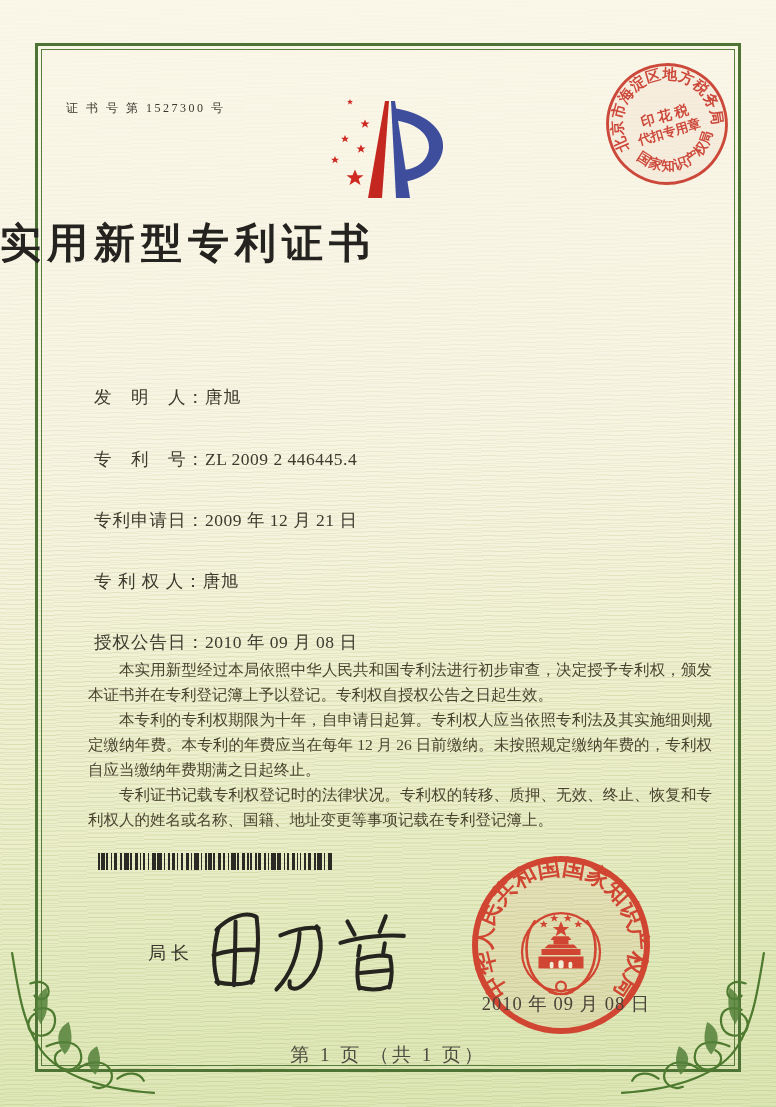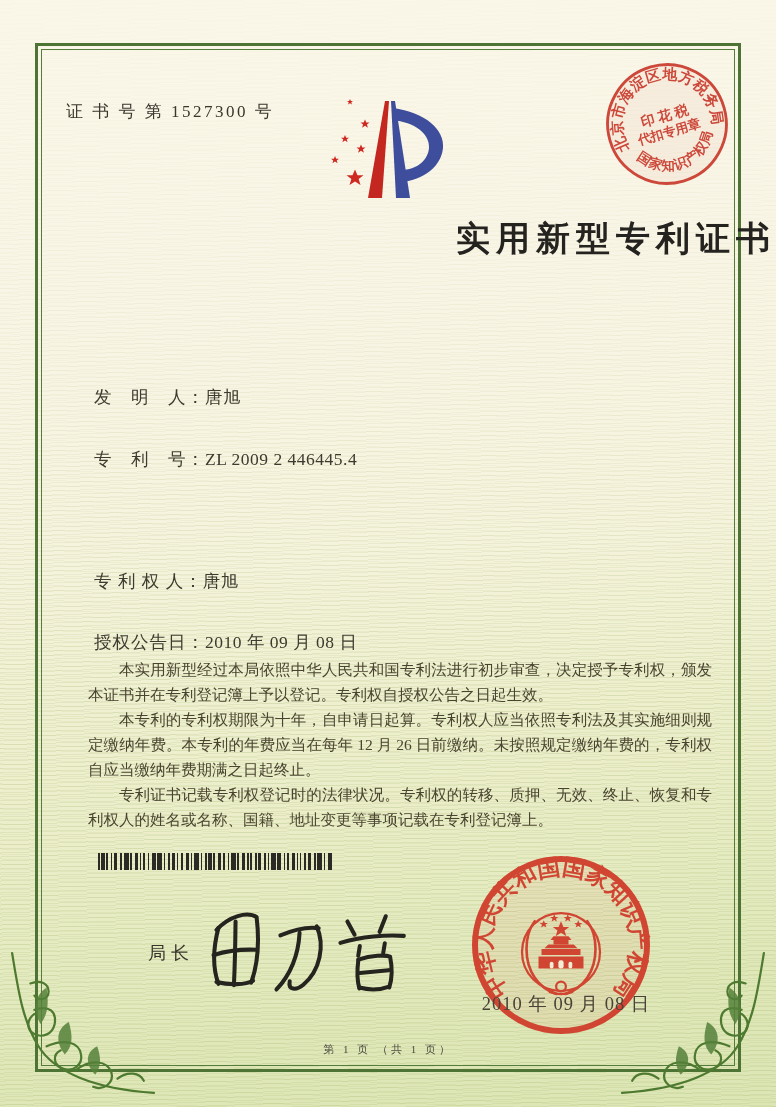--- a/index.html
+++ b/index.html
@@ -10,37 +10,37 @@
   }
   .paper::before{content:"";position:absolute;inset:0;z-index:0;
     background:
       repeating-linear-gradient(178deg, rgba(140,165,80,.14) 0 1px, rgba(0,0,0,0) 1px 4px),
       repeating-linear-gradient(182deg, rgba(140,165,80,.10) 0 1px, rgba(0,0,0,0) 1px 5px);}
   .paper::after{content:"";position:absolute;inset:0;z-index:1;pointer-events:none;
     background:linear-gradient(to bottom, rgba(250,246,232,.95) 0%, rgba(250,246,232,.55) 30%, rgba(250,246,232,0) 62%);}
   .frame{position:absolute;left:35px;top:43px;right:35px;bottom:35px;border:3px solid #4d7434;z-index:2;}
   .frame-i{position:absolute;left:41px;top:49px;right:41px;bottom:41px;border:1px solid #567c3b;z-index:2;}
   .layer{position:absolute;z-index:3;}
-  .cert-no{left:66px;top:100px;font-size:17px;letter-spacing:2.5px;color:#3a362c;}
+  .cert-no{left:66px;top:100px;font-size:12px;letter-spacing:2.5px;color:#3a362c;}
   .logo{left:323px;top:96px;width:128px;height:108px;}
   .tax-stamp{left:600px;top:57px;width:134px;height:134px;transform:rotate(-16deg);opacity:.92;}
-  .title{left:0;right:0;top:216px;text-align:right;font-size:34px;font-weight:bold;
+  .title{left:0;right:0;top:216px;text-align:left;font-size:41px;font-weight:bold;
          letter-spacing:6px;color:#25231f;}
   .field{left:94px;font-size:17.5px;color:#3d3a2e;letter-spacing:.5px;white-space:nowrap;}
   .field .lab{letter-spacing:1px;}
   .paras{left:88px;top:657px;width:624px;color:#49442f;font-size:15.5px;line-height:25px;text-align:justify;}
   .paras p{margin:0;text-indent:2em;}
   .barcode{left:98px;top:853px;width:245px;height:17px;font-size:0;white-space:nowrap;}
   .barcode i{display:inline-block;height:100%;background:#2c2a24;vertical-align:top;}
   .director{left:148px;top:941px;font-size:18px;letter-spacing:5px;color:#38352b;}
   .sig{left:196px;top:896px;width:216px;height:106px;transform:rotate(-2deg);}
   .seal{left:456px;top:840px;width:210px;height:210px;opacity:.93;}
   .seal-date{left:460px;top:991px;width:212px;text-align:center;font-size:18.5px;
              color:#4a4238;letter-spacing:1px;z-index:4;}
-  .footer{left:0;right:0;top:1042px;text-align:center;font-size:11px;letter-spacing:3px;color:#4e4c40;}
+  .footer{left:0;right:0;top:1042px;text-align:center;font-size:19px;letter-spacing:3px;color:#4e4c40;}
   .orn{position:absolute;z-index:2;width:152px;height:152px;}
   .orn-bl{left:4px;bottom:6px;}
   .orn-br{right:4px;bottom:6px;transform:scaleX(-1);}
   .sr{position:absolute;width:1px;height:1px;overflow:hidden;clip:rect(0 0 0 0);}
   svg text{font-family:"Liberation Serif","DejaVu Serif",serif;}
 </style>
 </head>
 <body>
 
 <div class="paper">
@@ -114,20 +114,23 @@
     <text x="70" y="83" text-anchor="middle" font-size="13.5" fill="#c93a2c" font-weight="bold">代扣专用章</text>
   </svg>
 
   <div class="layer title">实用新型专利证书</div>
 
   <div class="layer field" style="top:385px">
     <span class="lab">发　明　人：</span><span>唐旭</span>
   </div>
   <div class="layer field" style="top:447px">
     <span class="lab">专　利　号：</span><span>ZL 2009 2 446445.4</span>
+  </div>
+  <div class="layer field" style="top:508px">
+    <span class="lab">专利申请日：</span><span>2009 年 12 月 21 日</span>
   </div>
   <div class="layer field" style="top:569px">
     <span class="lab">专 利 权 人：</span><span>唐旭</span>
   </div>
   <div class="layer field" style="top:630px">
     <span class="lab">授权公告日：</span><span>2010 年 09 月 08 日</span>
   </div>
 
   <div class="layer paras">
     <p>本实用新型经过本局依照中华人民共和国专利法进行初步审查，决定授予专利权，颁发本证书并在专利登记簿上予以登记。专利权自授权公告之日起生效。</p>

